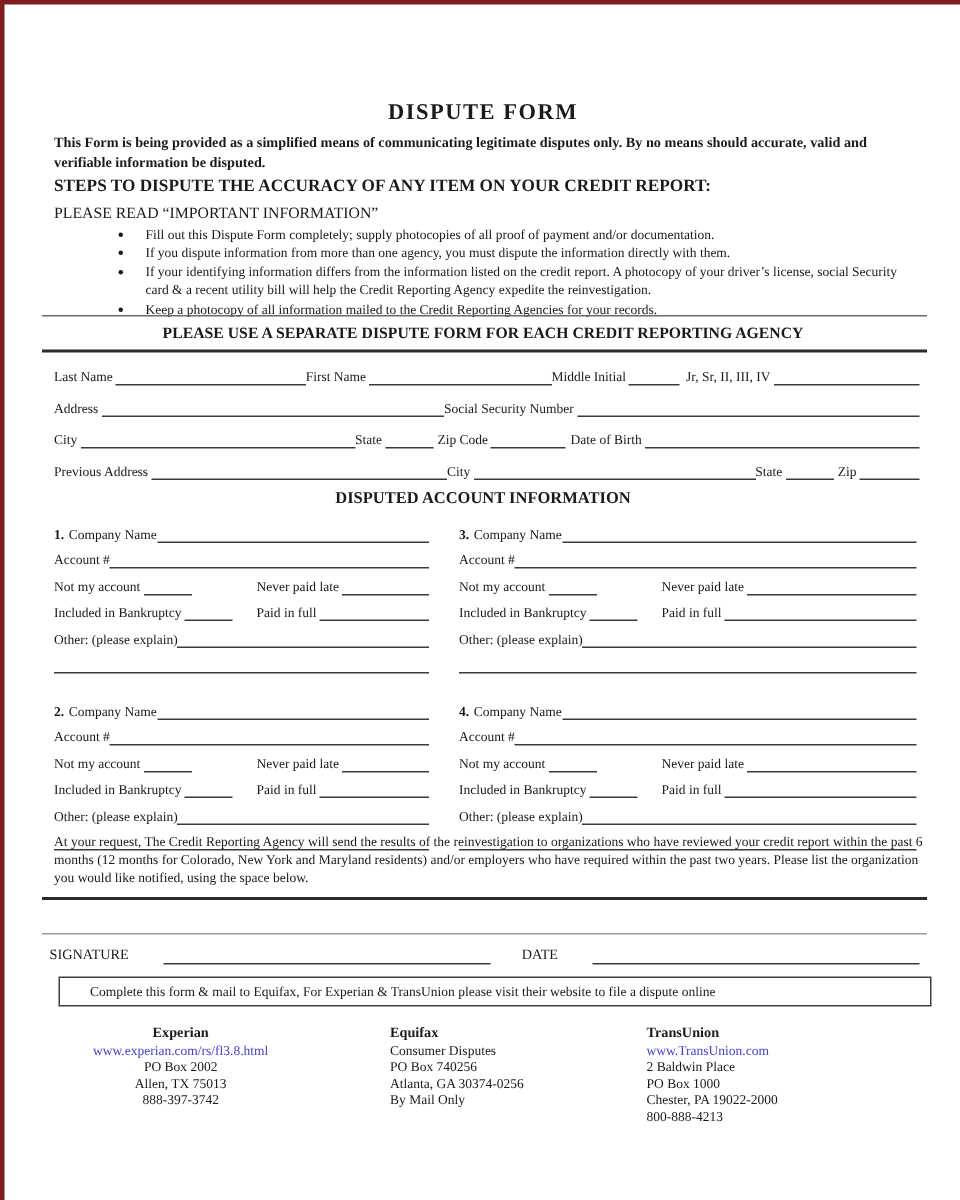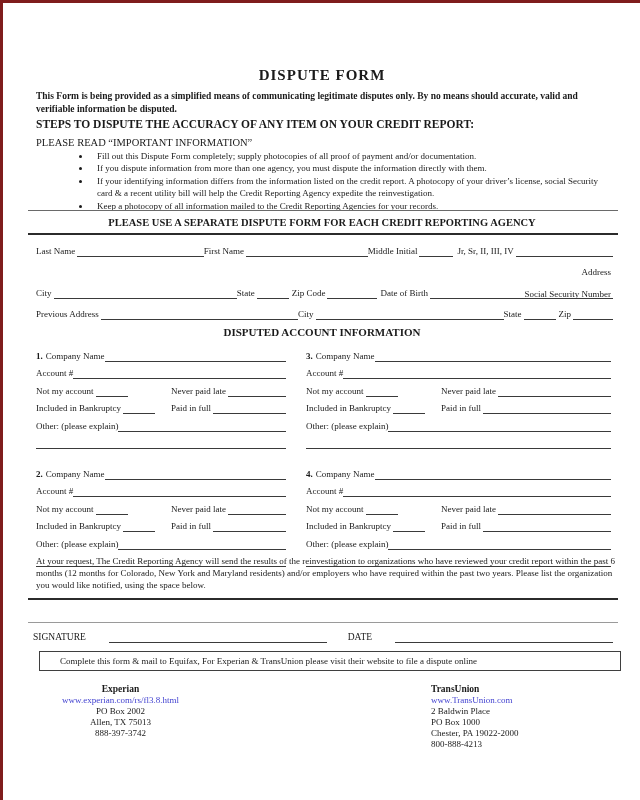--- a/index.html
+++ b/index.html
@@ -83,21 +83,21 @@
     <span class="lbl">Last Name</span>
     <span class="fl f130"></span>
     <span class="lbl">First Name</span>
     <span class="fl f125"></span>
     <span class="lbl">Middle Initial</span>
     <span class="fx34"></span>
     <span class="lbl" style="padding-left:4px;">Jr, Sr, II, III, IV</span>
     <span class="fl"></span>
   </div>
 
-  <div class="abs frow" style="top:264px;left:33px;width:577px;flex-direction:column;">
+  <div class="abs frow" style="top:264px;left:33px;width:577px;">
     <span class="lbl">Address</span>
     <span class="fl"></span>
     <span class="lbl">Social Security Number</span>
     <span class="fl"></span>
   </div>
 
   <div class="abs frow" style="top:285px;left:33px;width:577px;">
     <span class="lbl">City</span>
     <span class="fl"></span>
     <span class="lbl">State</span>
@@ -298,20 +298,27 @@
   </div>
 
   <div class="abs agency" style="top:681px;left:59px;text-align:center;">
     <div class="aname">Experian</div>
     <div class="link" style="color:#4343d0;">www.experian.com/rs/fl3.8.html</div>
     <div>PO Box 2002</div>
     <div>Allen, TX 75013</div>
     <div>888-397-3742</div>
   </div>
 
+  <div class="abs agency" style="top:681px;left:257px;">
+    <div class="aname">Equifax</div>
+    <div>Consumer Disputes</div>
+    <div>PO Box 740256</div>
+    <div>Atlanta, GA 30374-0256</div>
+    <div>By Mail Only</div>
+  </div>
 
   <div class="abs agency" style="top:681px;left:428px;">
     <div class="aname">TransUnion</div>
     <div class="link" style="color:#4343d0;">www.TransUnion.com</div>
     <div>2 Baldwin Place</div>
     <div>PO Box 1000</div>
     <div>Chester, PA 19022-2000</div>
     <div>800-888-4213</div>
   </div>
 

